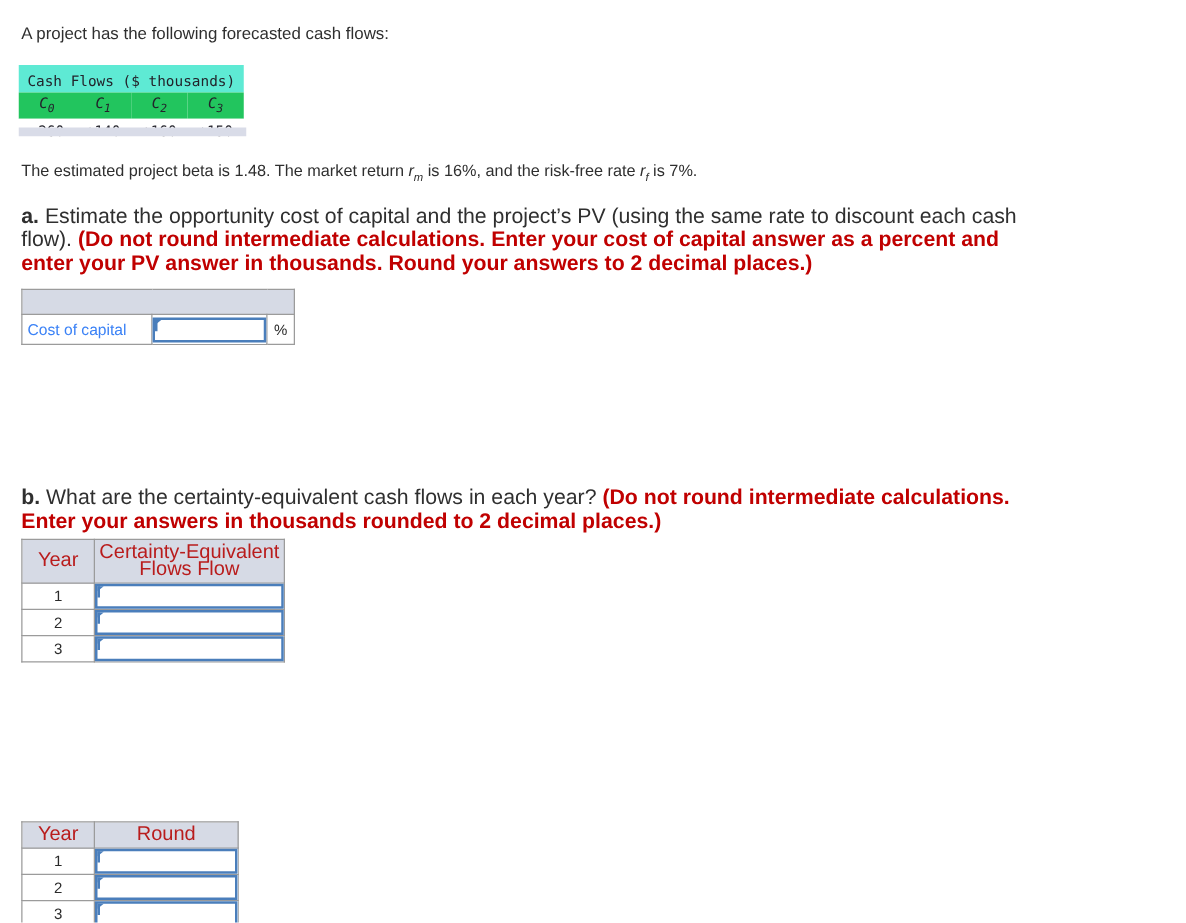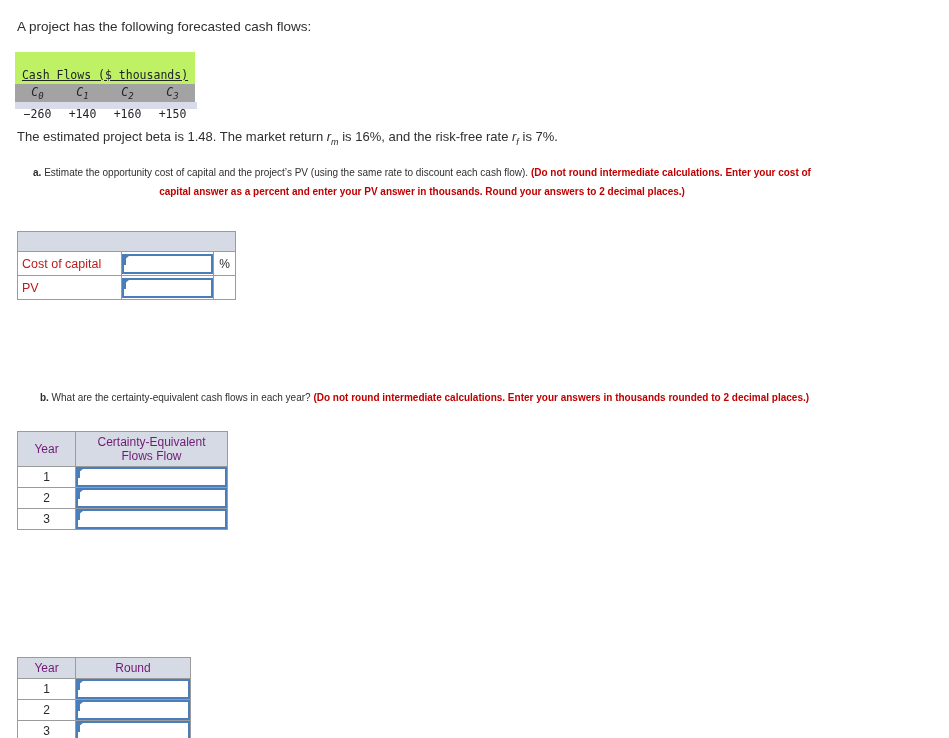--- a/index.html
+++ b/index.html
@@ -35,24 +35,23 @@
     position: absolute;
     left: 17px;
     font-size: 13px;
     line-height: 18px;
     color: #2f2f2f;
     text-align: right;
   }
   .qtext {
     position: absolute;
     left: 17px;
-    font-size: 10px;
+    font-size: 17px;
     line-height: 19px;
     color: #2f2f2f;
-    text-align: center;
   }
   .qlabel {
     font-weight: bold;
     color: #2f2f2f;
   }
   .red {
     color: #c00000;
     font-weight: bold;
   }
   sub {
@@ -72,27 +71,26 @@
     font-family: "DejaVu Sans Mono", "Liberation Mono", monospace;
     font-size: 11.5px;
     color: #23232b;
   }
   .cf-table td {
     padding: 1px 0 1px 0;
     text-align: center;
     white-space: pre;
   }
   .cf-head td {
-    background: #bef264;
-    padding-top: 16px;
+    background: #5eead4;
+    padding-top: 6px;
     padding-bottom: 2px;
-    text-decoration: underline;
   }
   .cf-sub td {
-    background: #a3a3a3;
+    background: #22c55e;
     padding-bottom: 3px;
   }
   .cf-vals td {
     background: #ffffff;
     padding-top: 3px;
     padding-bottom: 4px;
   }
   .cf-col { width: 45px; }
   .cf-bar {
     position: absolute;
@@ -112,34 +110,34 @@
     table-layout: fixed;
   }
   .ans-table td, .ans-table th {
     border: 1px solid #9b9b9b;
     padding: 0;
     font-weight: normal;
   }
   .hdr-cell {
     background: #d6dae5;
     text-align: center;
-    font-size: 12px;
-    color: #701a75;
+    font-size: 16px;
+    color: #b91c1c;
     line-height: 14px;
     padding: 3px 2px !important;
   }
   .hdr-blank {
     background: #d6dae5;
     height: 19px;
   }
   .lbl-cell {
     padding: 2px 4px !important;
     height: 19px;
     font-size: 12.5px;
-    color: #b91c1c;
+    color: #3b82f6;
   }
   .num-cell {
     text-align: center;
     height: 19px;
     font-size: 12px;
   }
   .unit-cell {
     text-align: center;
     height: 19px;
     font-size: 12px;
@@ -242,31 +240,20 @@
       <td class="lbl-cell">Cost of capital</td>
       <td class="input-cell">
         <span class="field-wrap">
           <input class="field" type="text" value="" style="">
           <span class="flag-stem"></span>
           <span class="flag"></span>
         </span>
       </td>
       <td class="unit-cell">%</td>
     </tr>
-    <tr>
-      <td class="lbl-cell">PV</td>
-      <td class="input-cell">
-        <span class="field-wrap">
-          <input class="field" type="text" value="" style="">
-          <span class="flag-stem"></span>
-          <span class="flag"></span>
-        </span>
-      </td>
-      <td class="unit-cell"></td>
-    </tr>
   </tbody>
     </table>
 
   <div class="qtext" style="top:388px; width:815px;">
     <span class="qlabel">b.</span><span> What are the certainty-equivalent cash flows in each year? </span><span class="red">(Do not round intermediate calculations. Enter your answers in thousands rounded to 2 decimal places.)</span>
   </div>
 
   <table class="ans-table" style="left:17px; top:431px;">
     <colgroup>
         <col style="width:58px">

